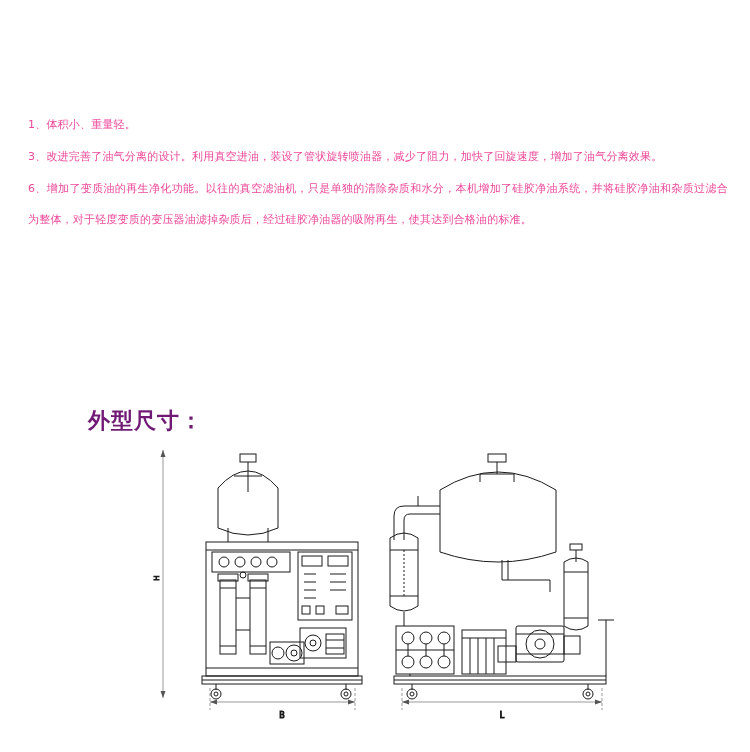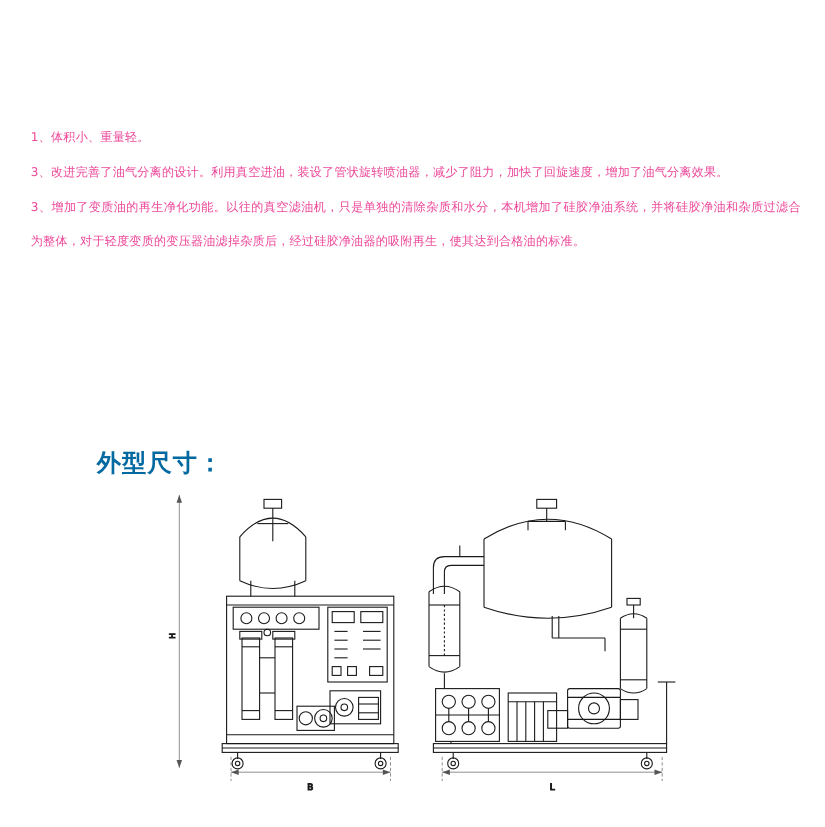--- a/index.html
+++ b/index.html
@@ -75,42 +75,42 @@
   }
   .para { margin: 0 0 1px 0; text-align: justify; }
 
   
   .dim-title {
     position: absolute;
     left: 88px;
     top: 406px;
     font-size: 22px;
     font-weight: bold;
-    color: #0369a1;
+    color: #701a75;
     letter-spacing: 1px;
   }
   .drawing {
     position: absolute;
     left: 150px;
     top: 430px;
     width: 520px;
     height: 310px;
   }
   .drawing svg { display: block; }
 </style>
 </head>
 <body>
 
 <div class="page">
 
 
   <div class="body-text">
     <p class="para">1、体积小、重量轻。</p>
     <p class="para">3、改进完善了油气分离的设计。利用真空进油，装设了管状旋转喷油器，减少了阻力，加快了回旋速度，增加了油气分离效果。</p>
-    <p class="para">3、增加了变质油的再生净化功能。以往的真空滤油机，只是单独的清除杂质和水分，本机增加了硅胶净油系统，并将硅胶净油和杂质过滤合为整体，对于轻度变质的变压器油滤掉杂质后，经过硅胶净油器的吸附再生，使其达到合格油的标准。</p>
+    <p class="para">6、增加了变质油的再生净化功能。以往的真空滤油机，只是单独的清除杂质和水分，本机增加了硅胶净油系统，并将硅胶净油和杂质过滤合为整体，对于轻度变质的变压器油滤掉杂质后，经过硅胶净油器的吸附再生，使其达到合格油的标准。</p>
   </div>
 
   <div class="dim-title">外型尺寸：</div>
 
   <div class="drawing">
     <svg width="520" height="310" viewBox="0 0 520 310" xmlns="http://www.w3.org/2000/svg">
       <g fill="none" stroke="#1a1a1a" stroke-width="1" stroke-linejoin="miter">
 
         <g stroke="#555" stroke-width="0.6">
           <line x1="13" y1="20" x2="13" y2="268"></line>

